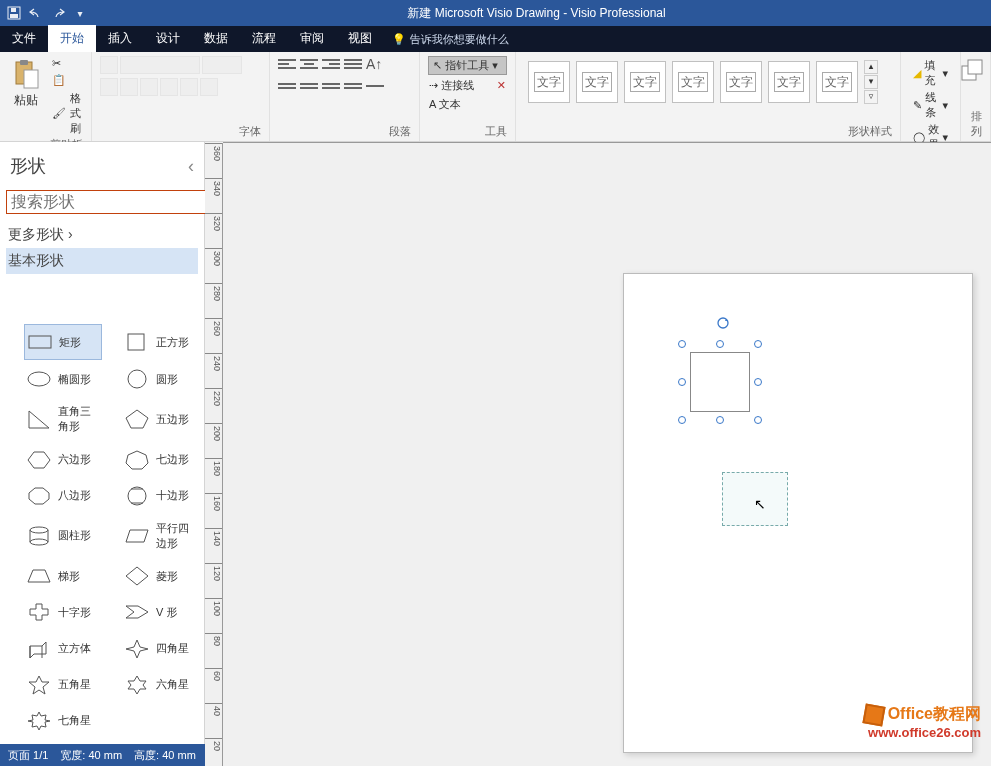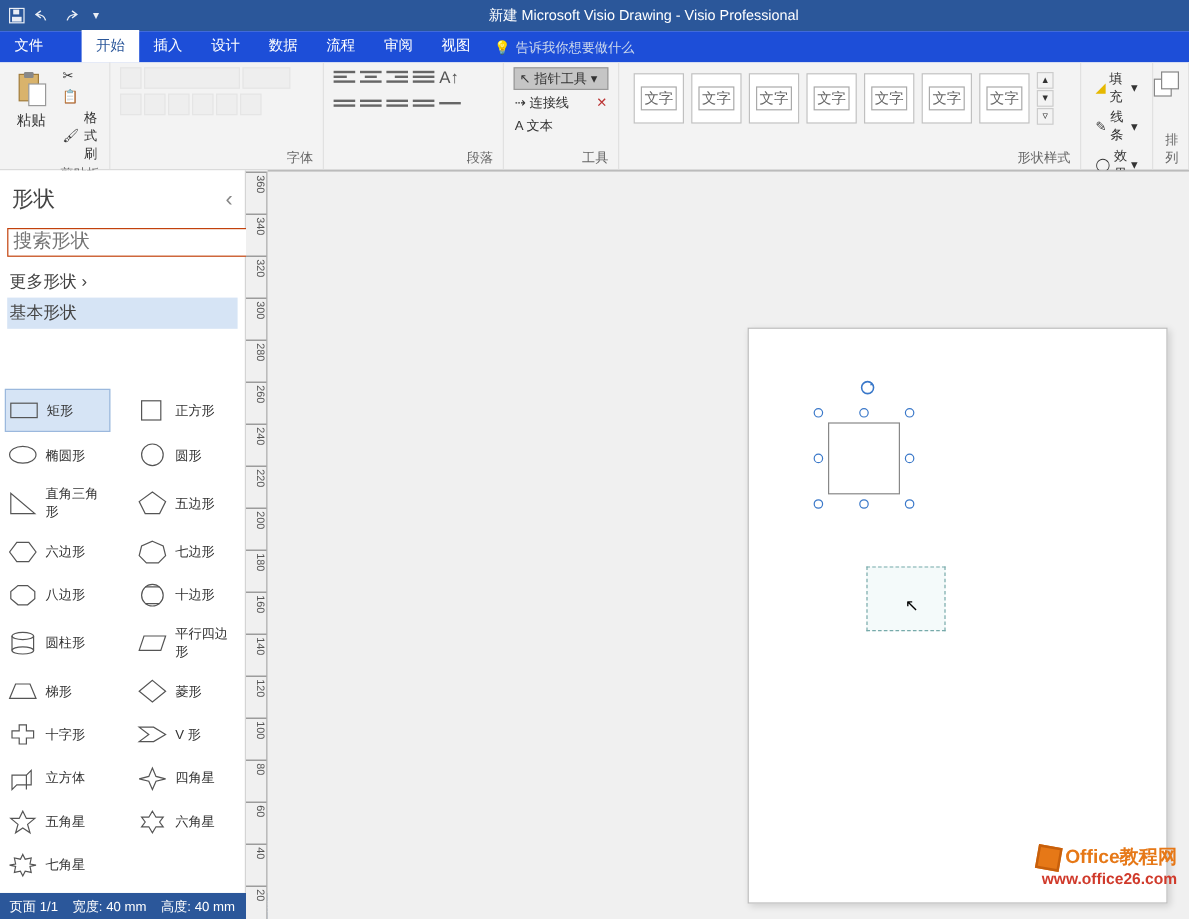--- a/index.html
+++ b/index.html
@@ -3,23 +3,23 @@
   <meta charset="utf-8">
   <style>
     * { margin: 0; padding: 0; box-sizing: border-box; font-family: "Microsoft YaHei", "Segoe UI", sans-serif; }
     body { width: 991px; height: 766px; background: #fff; overflow: hidden; font-size: 12px; color: #333; position: relative; }
     
     .titlebar { height: 26px; background: #2b579a; color: #fff; display: flex; align-items: center; padding: 0 6px; }
     .qat { display: flex; gap: 6px; align-items: center; }
     .qat-icon { width: 16px; height: 16px; display:flex; align-items:center; justify-content:center; opacity:0.9; }
     .title-txt { flex:1; text-align:center; font-size:12px; }
     
-    .menubar { height: 26px; background:#1d4ed8; color:#fff; display:flex; align-items:flex-end; }
+    .menubar { height: 26px; background:#0f172a; color:#fff; display:flex; align-items:flex-end; }
     .menu-tab { padding:5px 12px; font-size:12px; cursor:pointer; }
-    .menu-tab.active { background:#fff; color:#2b579a;margin-left:20px; }
+    .menu-tab.active { background:#fff; color:#2b579a; }
     .tellme { color:#cdd9ec; font-size:11px; padding:5px 8px; display:flex; align-items:center; gap:4px; }
     
     .ribbon { height: 90px; background:#f3f3f3; border-bottom:1px solid #d4d4d4; display:flex; }
     .rgroup { border-right:1px solid #e1e1e1; padding:4px 8px 2px 8px; display:flex; flex-direction:column; justify-content:space-between; }
     .rgroup-lbl { text-align:right; font-size:11px; color:#666; }
     .rgroup-body { display:flex; gap:6px; align-items:flex-start; flex:1; }
     .big-btn { display:flex; flex-direction:column; align-items:center; gap:2px; padding:2px; }
     .big-btn .ico { width:32px; height:32px; }
     .small-stack { display:flex; flex-direction:column; gap:2px; font-size:11px; }
     .small-btn { display:flex; align-items:center; gap:4px; padding:1px 2px; }
@@ -43,21 +43,21 @@
     
     .workspace { display:flex; height:calc(766px - 26px - 26px - 90px - 22px); }
     .shapes-pane { width:205px; background:#fff; border-right:1px solid #d4d4d4; display:flex; flex-direction:column; }
     .shapes-title { font-size:18px; color:#444; padding:12px 10px 8px 10px; display:flex; align-items:center; justify-content:space-between; }
     .search-row { padding:4px 6px; display:flex; gap:4px; }
     .search-input { flex:1; border:1px solid #c2410c; padding:2px 4px; font-size:16px; }
     .search-btn { width:20px; height:20px; display:flex; align-items:center; justify-content:center; color:#2b579a; }
     .stencil-list { padding:4px 6px; font-size:14px; color:#444; }
     .stencil-item { padding:4px 2px; }
     .stencil-item.sel { background:#d6e4f5; }
-    .shape-grid { flex:1; overflow:auto; padding:6px 4px; display:grid; grid-template-columns:1fr 1fr; gap:2px 20px; }
+    .shape-grid { flex:1; overflow:auto; padding:6px 4px; display:grid; grid-template-columns:1fr 1fr; gap:2px 20px;margin-left:20px; }
     .shape-cell { display:flex; align-items:center; gap:6px; padding:4px 2px; font-size:11px; }
     .shape-cell.sel { background:#d6e4f5; border:1px solid #9bb8dd; }
     .shape-ico { width:26px; height:22px; display:flex; align-items:center; justify-content:center; flex-shrink:0; }
     
     
     .canvas-area { flex:1; display:flex; flex-direction:column; background:#f0f0f0; position:relative; }
     .ruler-h { height:18px; background:#f0f0f0; border-bottom:1px solid #999; display:flex; overflow:hidden; margin-left:18px; font-size:9px; color:#555; }
     .ruler-h .tick { width:35px; border-left:1px solid #888; padding-left:2px; height:100%; flex-shrink:0; position:relative; }
     .ruler-v { width:18px; background:#f0f0f0; border-right:1px solid #999; font-size:9px; color:#555; display:flex; flex-direction:column; }
     .ruler-v .tick { height:35px; border-top:1px solid #888; writing-mode:vertical-rl; padding-top:2px; flex-shrink:0; }

